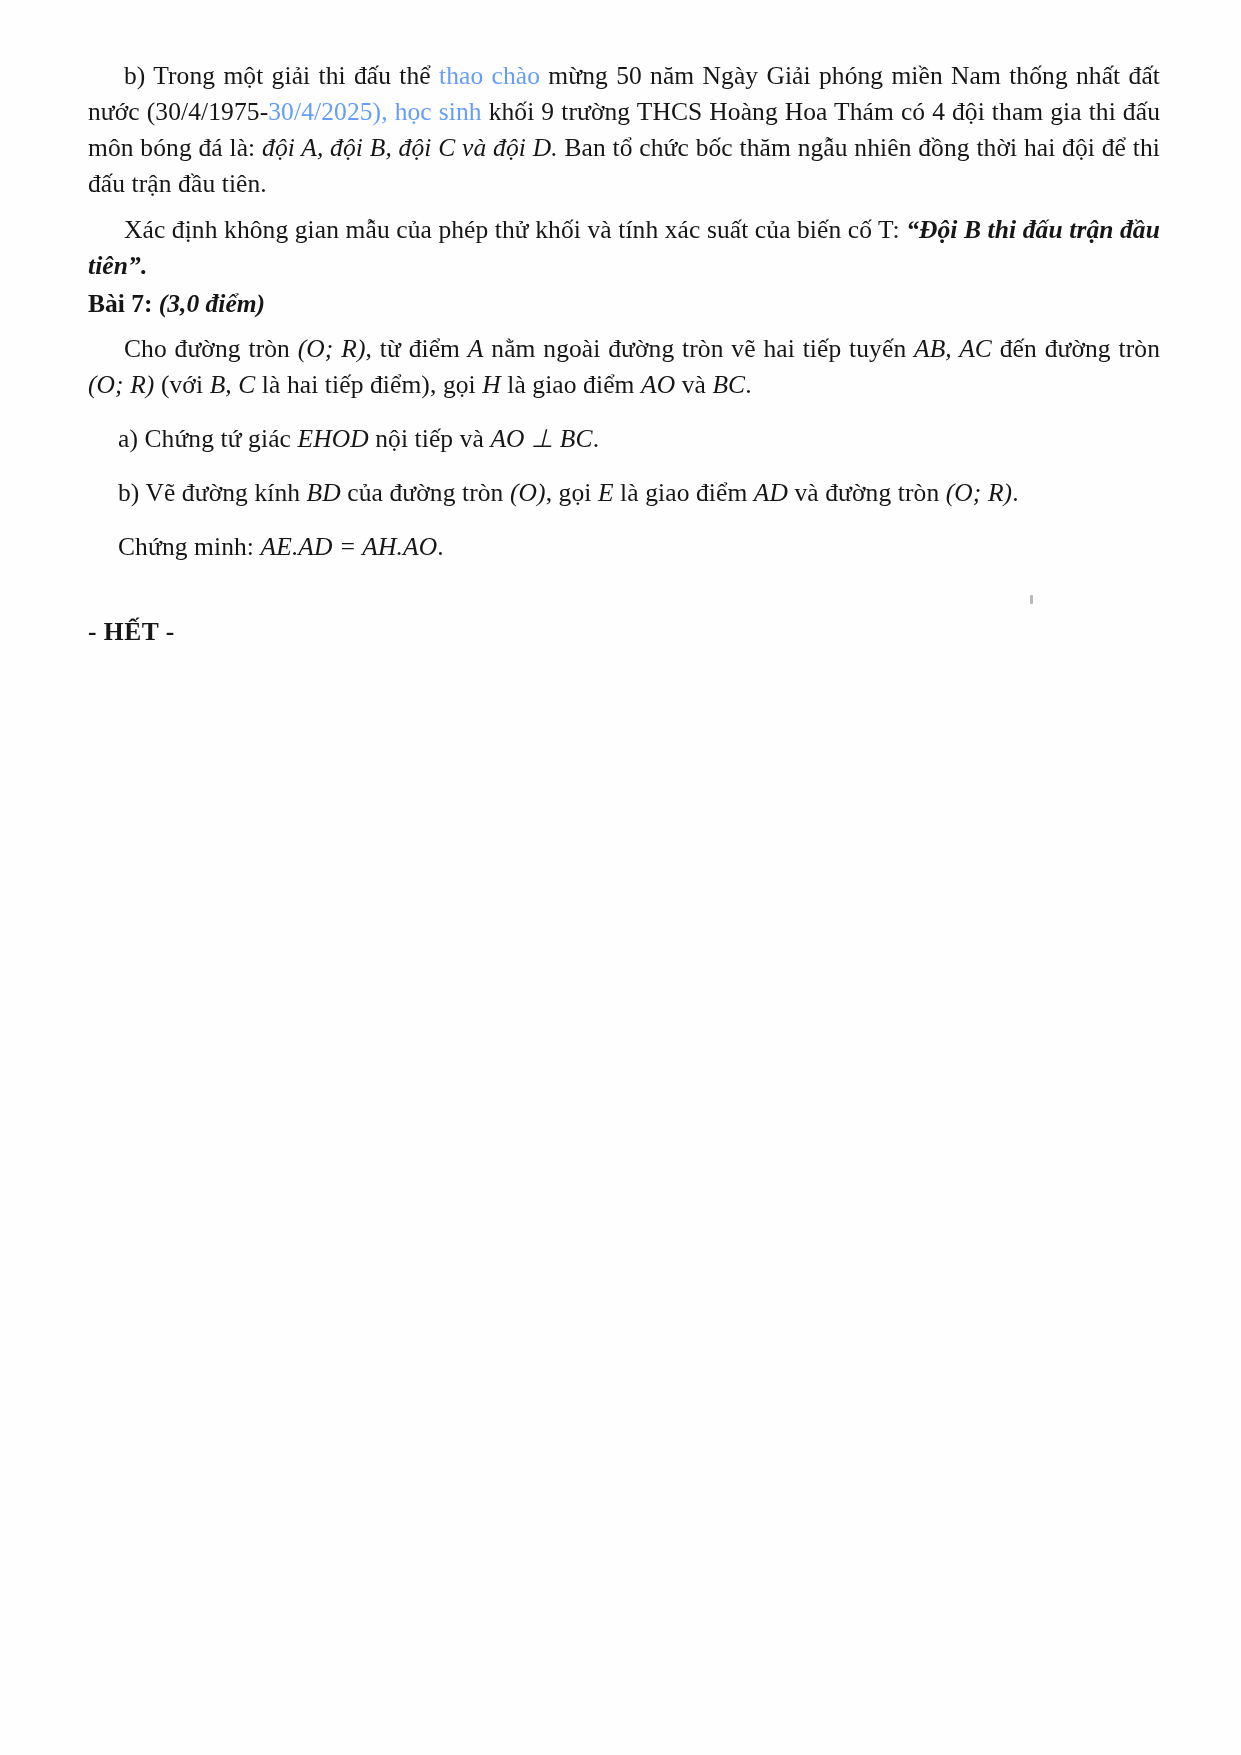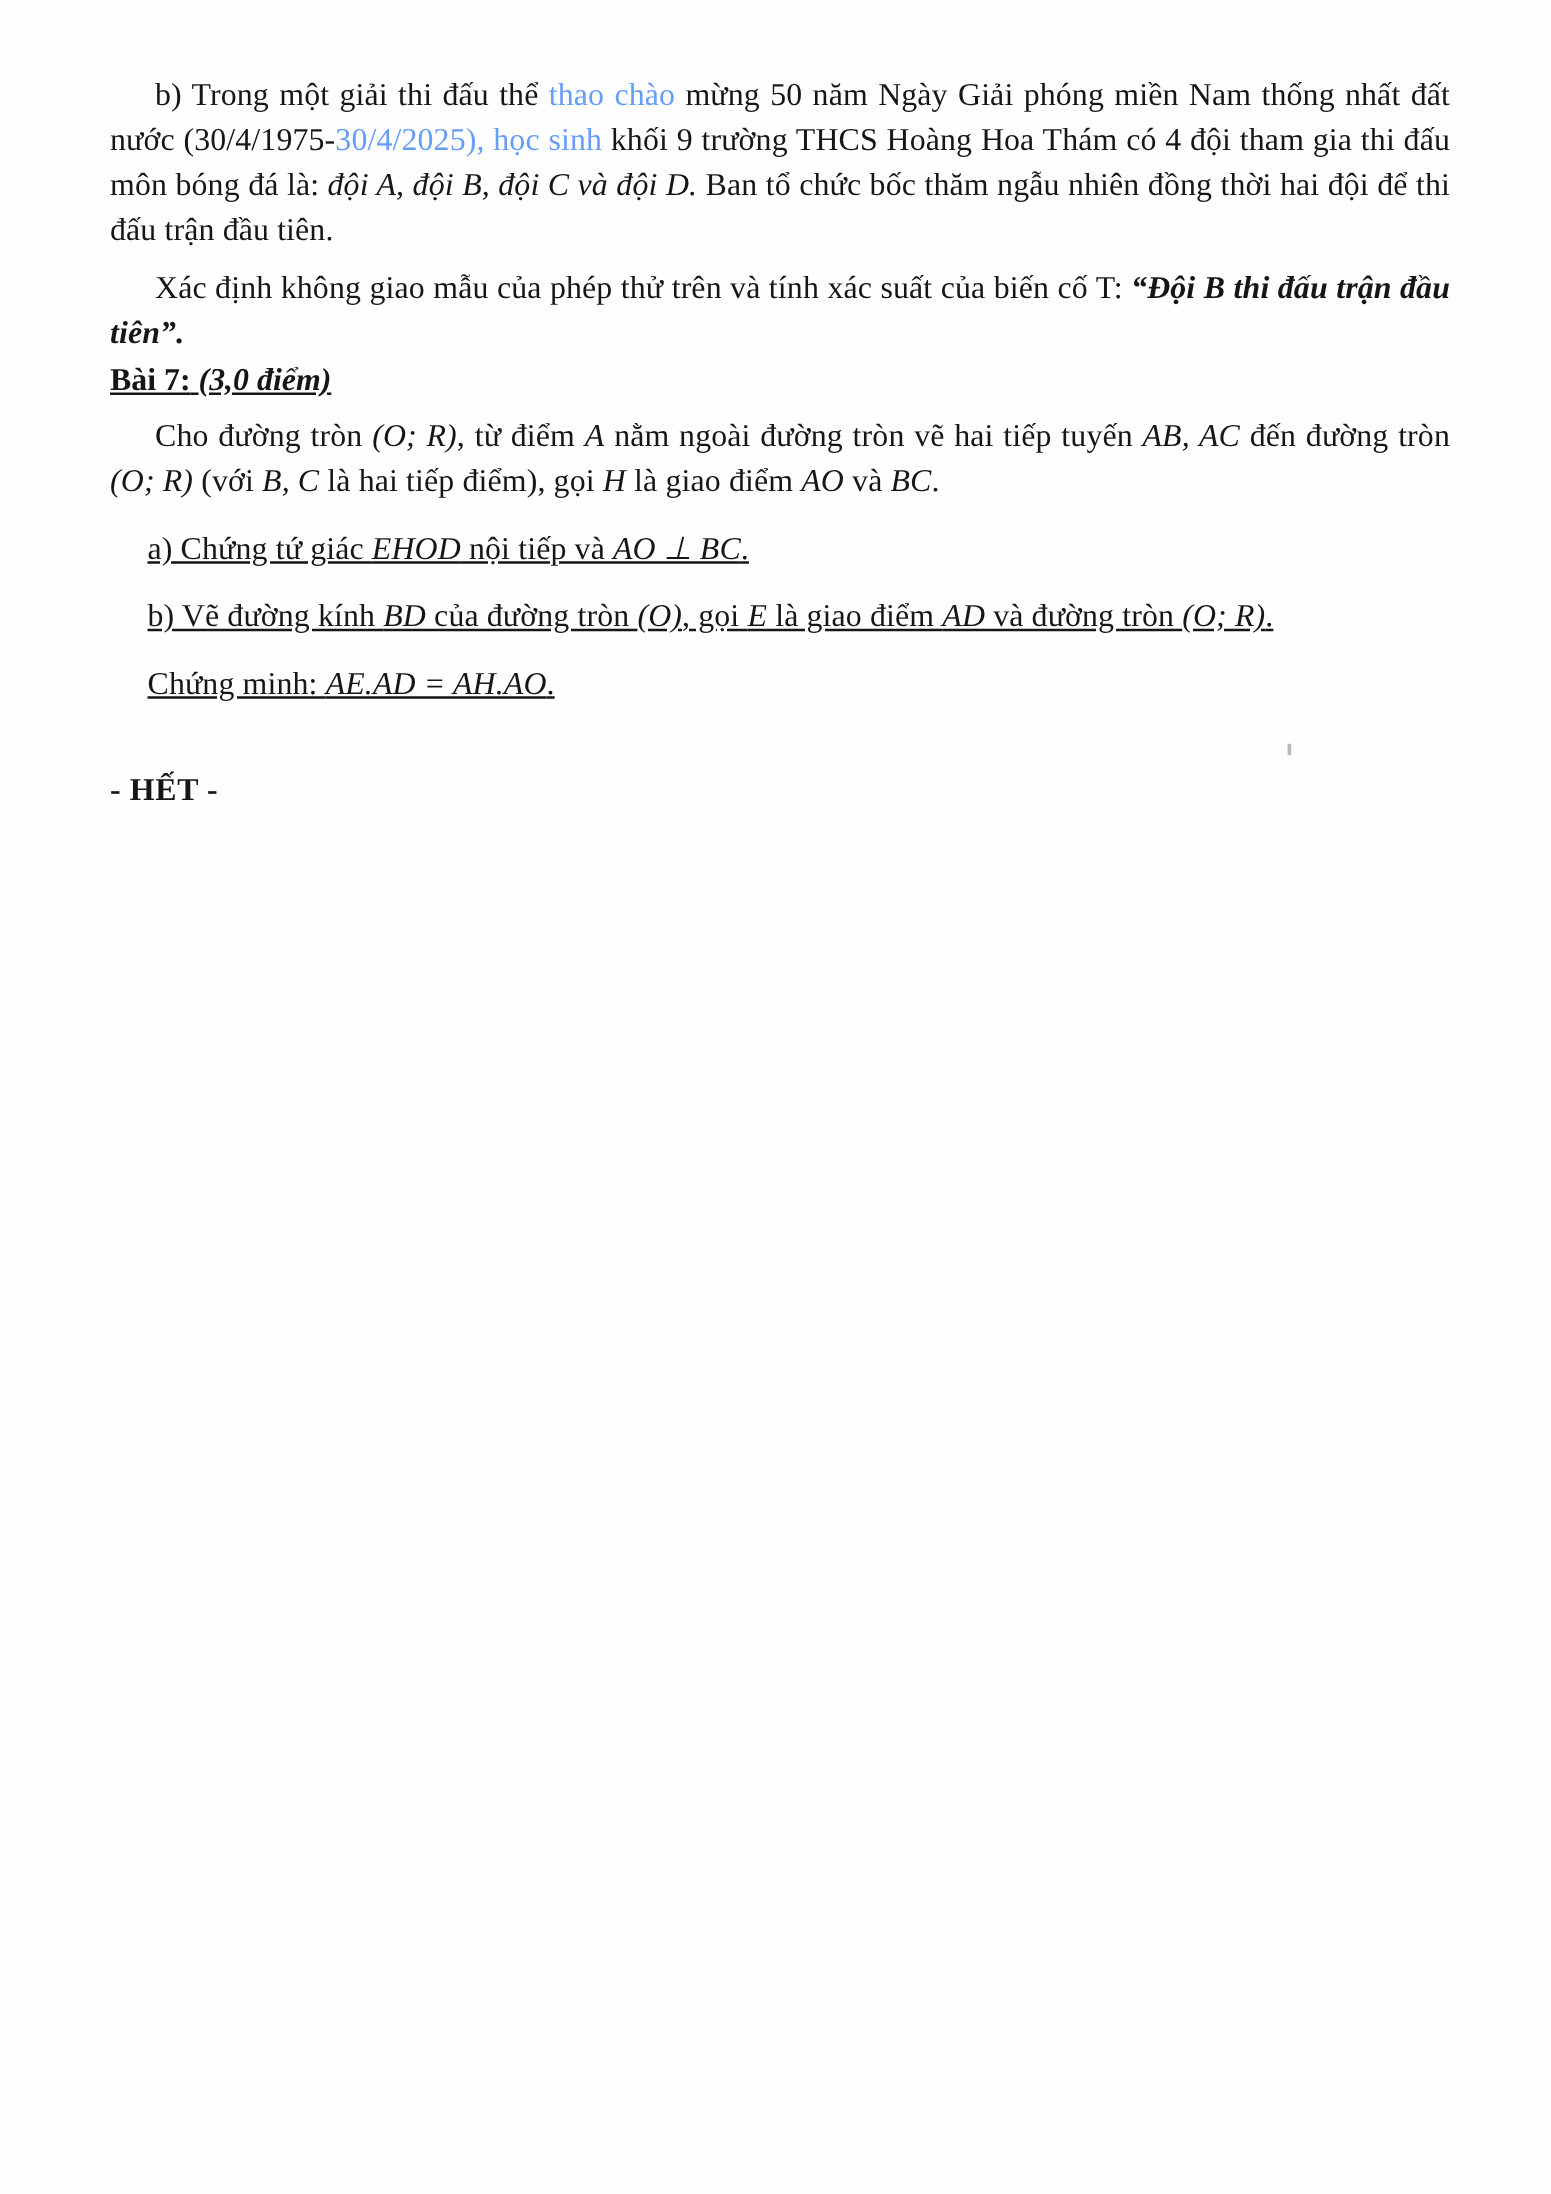--- a/index.html
+++ b/index.html
@@ -38,21 +38,21 @@
     margin: 0 0 2px 0;
     letter-spacing: 0.1px;
   }
   .indent {
     text-indent: 36px;
   }
   .indent-sm {
     text-indent: 30px;
   }
   .gap-top-1 { margin-top: 10px; }
-  .gap-top-2 { margin-top: 18px; text-decoration: underline; }
+  .gap-top-2 { margin-top: 18px; }
   .it { font-style: italic; }
   .bditalic { font-weight: bold; font-style: italic; }
   .heading {
     font-size: 25.5px;
     line-height: 1.4;
     margin: 0;
     font-weight: bold;
   }
   .heading .pts {
     font-style: italic;
@@ -83,21 +83,21 @@
 </style>
 </head>
 <body>
 
 <div class="page">
 
   <div class="content">
 
     <p class="para indent"><span>b) Trong một giải thi đấu thể </span><span class="faded">thao chào </span><span>mừng 50 năm Ngày Giải phóng miền Nam thống nhất đất nước (30/4/1975-</span><span class="faded">30/4/2025), học sinh </span><span>khối 9 trường THCS Hoàng Hoa Thám có 4 đội tham gia thi đấu môn bóng đá là: </span><span class="it">đội A, đội B, đội C và đội D.</span><span> Ban tổ chức bốc thăm ngẫu nhiên đồng thời hai đội để thi đấu trận đầu tiên.</span></p>
 
-    <p class="para indent gap-top-1"><span>Xác định không giao mẫu của phép thử trên và tính xác suất của biến cố T: </span><span class="bditalic">“Đội B thi đấu trận đầu tiên”.</span></p>
+    <p class="para indent gap-top-1"><span>Xác định không gian mẫu của phép thử khối và tính xác suất của biến cố T: </span><span class="bditalic">“Đội B thi đấu trận đầu tiên”.</span></p>
 
     <p class="heading gap-top-2">
       <span>Bài 7:</span>
       <span class="pts">(3,0 điểm)</span>
     </p>
 
     <p class="para indent gap-top-1"><span>Cho đường tròn </span><span class="it">(O; R)</span><span>, từ điểm </span><span class="it">A</span><span> nằm ngoài đường tròn vẽ hai tiếp tuyến </span><span class="it">AB, AC</span><span> đến đường tròn </span><span class="it">(O; R)</span><span> (với </span><span class="it">B, C</span><span> là hai tiếp điểm), gọi </span><span class="it">H</span><span> là giao điểm </span><span class="it">AO</span><span> và </span><span class="it">BC</span><span>.</span></p>
 
     <p class="para indent-sm gap-top-2"><span>a) Chứng tứ giác </span><span class="it">EHOD</span><span> nội tiếp và </span><span class="it">AO ⊥ BC</span><span>.</span></p>
 

